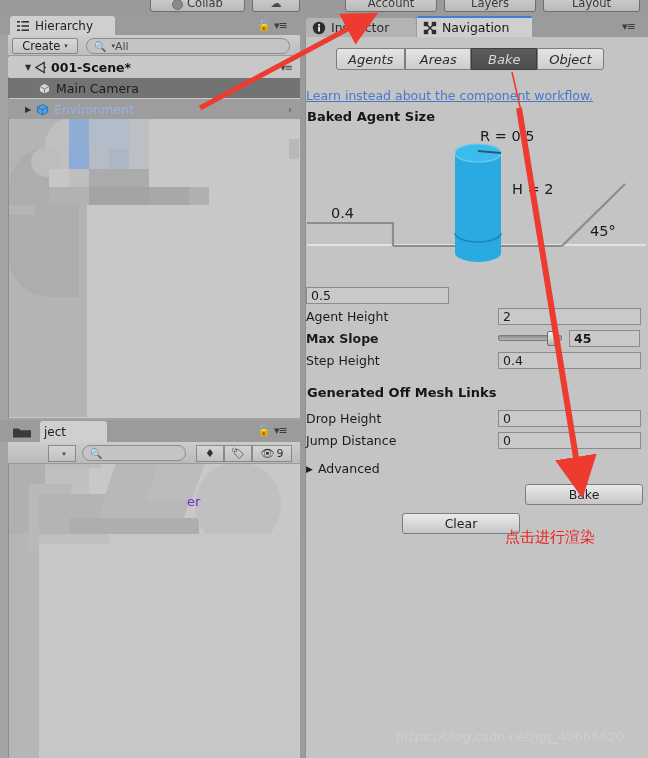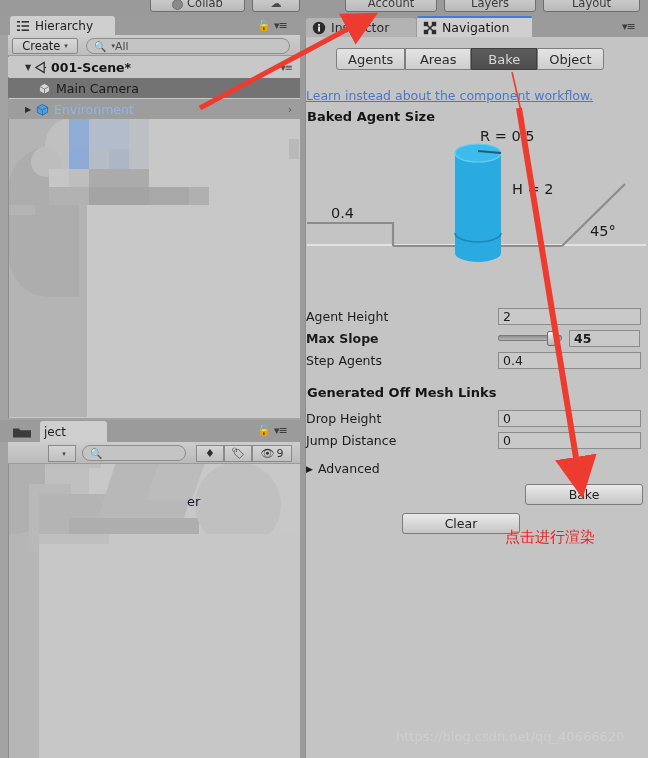--- a/index.html
+++ b/index.html
@@ -118,21 +118,21 @@
 
   #inspBody{left:305px;top:37px;width:343px;height:721px;background:#c4c4c4;
             border-left:1px solid #8f8f8f;box-sizing:border-box;}
 
   
   #navTabs{left:336px;top:48px;display:flex;}
   .navtab{height:22px;min-width:66px;padding:0 11px;
           display:flex;align-items:center;justify-content:center;
           background:linear-gradient(#e4e4e4,#cdcdcd);
           border:1px solid #7e7e7e;font-size:13px;color:#2a2a2a;
-          box-sizing:border-box;}
+          box-sizing:border-box;font-style:italic;}
   .navtab:first-child{border-radius:3px 0 0 3px;}
   .navtab:last-child{border-radius:0 3px 3px 0;}
   .navtab.sel{background:linear-gradient(#5c5c5c,#4e4e4e);color:#d8d8d8;
               border-color:#3f3f3f;}
 
   #learnLink{left:306px;top:88px;width:326px;font-size:12.5px;color:#4a78c8;
              text-decoration:underline;}
   #bakedTitle{left:307px;top:109px;font-size:13px;font-weight:bold;color:#151515;}
 
   
@@ -298,21 +298,21 @@
   <div class="bl" style="left:0;top:22px;width:36px;height:70px;background:#b0b0b0;border-radius:0 0 30px 0;"></div>
   <div class="bl" style="left:20px;top:42px;width:42px;height:70px;background:#b9b9b9;"></div>
   <div class="bl" style="left:30px;top:52px;width:100px;height:42px;background:#b4b4b4;"></div>
   <div class="bl" style="left:95px;top:22px;width:86px;height:70px;background:#b8b8b8;transform:skewX(-18deg);"></div>
   <div class="bl" style="left:145px;top:12px;width:46px;height:46px;background:#bcbcbc;transform:skewX(-20deg);"></div>
   <div class="bl" style="left:60px;top:76px;width:130px;height:24px;background:#aeaeae;"></div>
   <div class="bl" style="left:186px;top:20px;width:86px;height:86px;background:#c0c0c0;border-radius:50%;"></div>
   <div class="bl" style="left:30px;top:92px;width:262px;height:224px;background:#c7c7c7;"></div>
   <div class="bl" style="left:0;top:110px;width:30px;height:206px;background:#b6b6b6;"></div>
   <div class="bl" style="left:30px;top:92px;width:70px;height:10px;background:#bfbfbf;"></div>
-  <div style="position:absolute;left:178px;top:52px;font-size:13px;color:#0f172a;">er</div>
+  <div style="position:absolute;left:178px;top:52px;font-size:13px;color:#6d28d9;">er</div>
 </div>
 <div id="projToolbar" class="abs"></div>
 <div class="ptbtn" style="left:48px;top:445px;width:28px;">
   <span class="caretmini">▾</span>
 </div>
 <div id="projSearch" class="abs">
   <span class="searchglyph">🔍</span>
   <span style="font-size:11px;color:#4a4a4a;"></span>
 </div>
 <div class="ptbtn" style="left:196px;top:445px;width:28px;">♦</div>
@@ -384,39 +384,40 @@
 
   <line x1="173" y1="23" x2="196" y2="25" stroke="#2a5a70" stroke-width="1.8"></line>
 
   <text x="175" y="13" font-family="DejaVu Sans, Liberation Sans, sans-serif" font-size="14.5" fill="#1c1c1c">R = 0.5</text>
   <text x="207" y="66" font-family="DejaVu Sans, Liberation Sans, sans-serif" font-size="14.5" fill="#1c1c1c">H = 2</text>
   <text x="26" y="90" font-family="DejaVu Sans, Liberation Sans, sans-serif" font-size="14.5" fill="#1c1c1c">0.4</text>
   <text x="285" y="108" font-family="DejaVu Sans, Liberation Sans, sans-serif" font-size="14.5" fill="#1c1c1c">45°</text>
 </svg>
 
 <div class="abs prow" style="top:285px;">
+  <span class="pfield">0.5</span>
 </div>
 
 <div class="abs prow" style="top:306px;">
   <span class="plabel">Agent Height</span>
   <span class="pfield">2</span>
 </div>
 
 <div class="abs prow" style="top:328px;font-weight:bold;">
   <span class="plabel">Max Slope</span>
   <span class="sliderwrap">
     <span class="strack">
       <span class="sknob"></span>
     </span>
   </span>
   <span class="pfield pnum">45</span>
 </div>
 
 <div class="abs prow" style="top:350px;">
-  <span class="plabel">Step Agents</span>
+  <span class="plabel">Step Height</span>
   <span class="pfield">0.4</span>
 </div>
 
 <div id="genHdr" class="abs">Generated Off Mesh Links</div>
 
 <div class="abs prow" style="top:408px;">
   <span class="plabel">Drop Height</span>
   <span class="pfield">0</span>
 </div>
 

